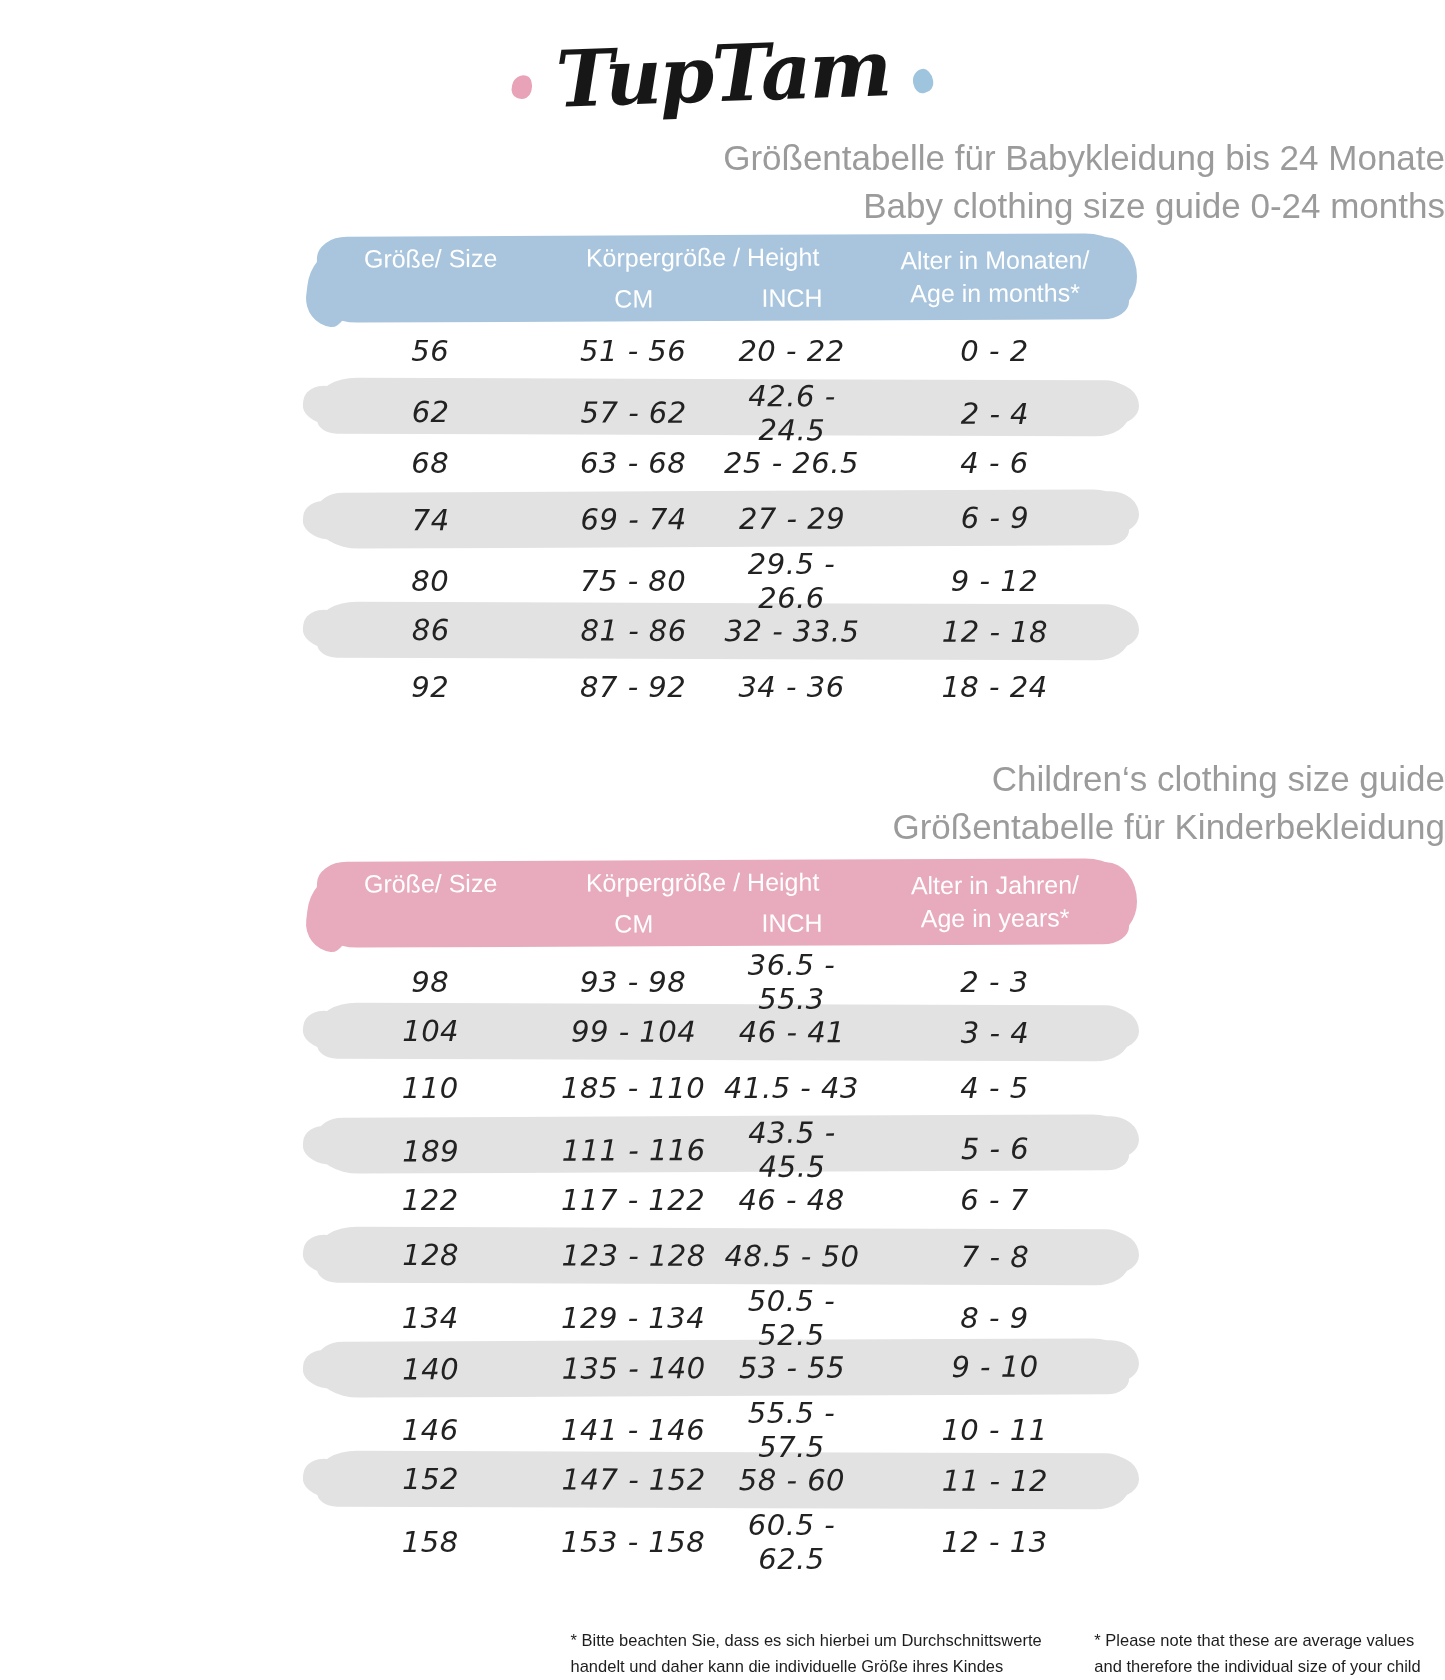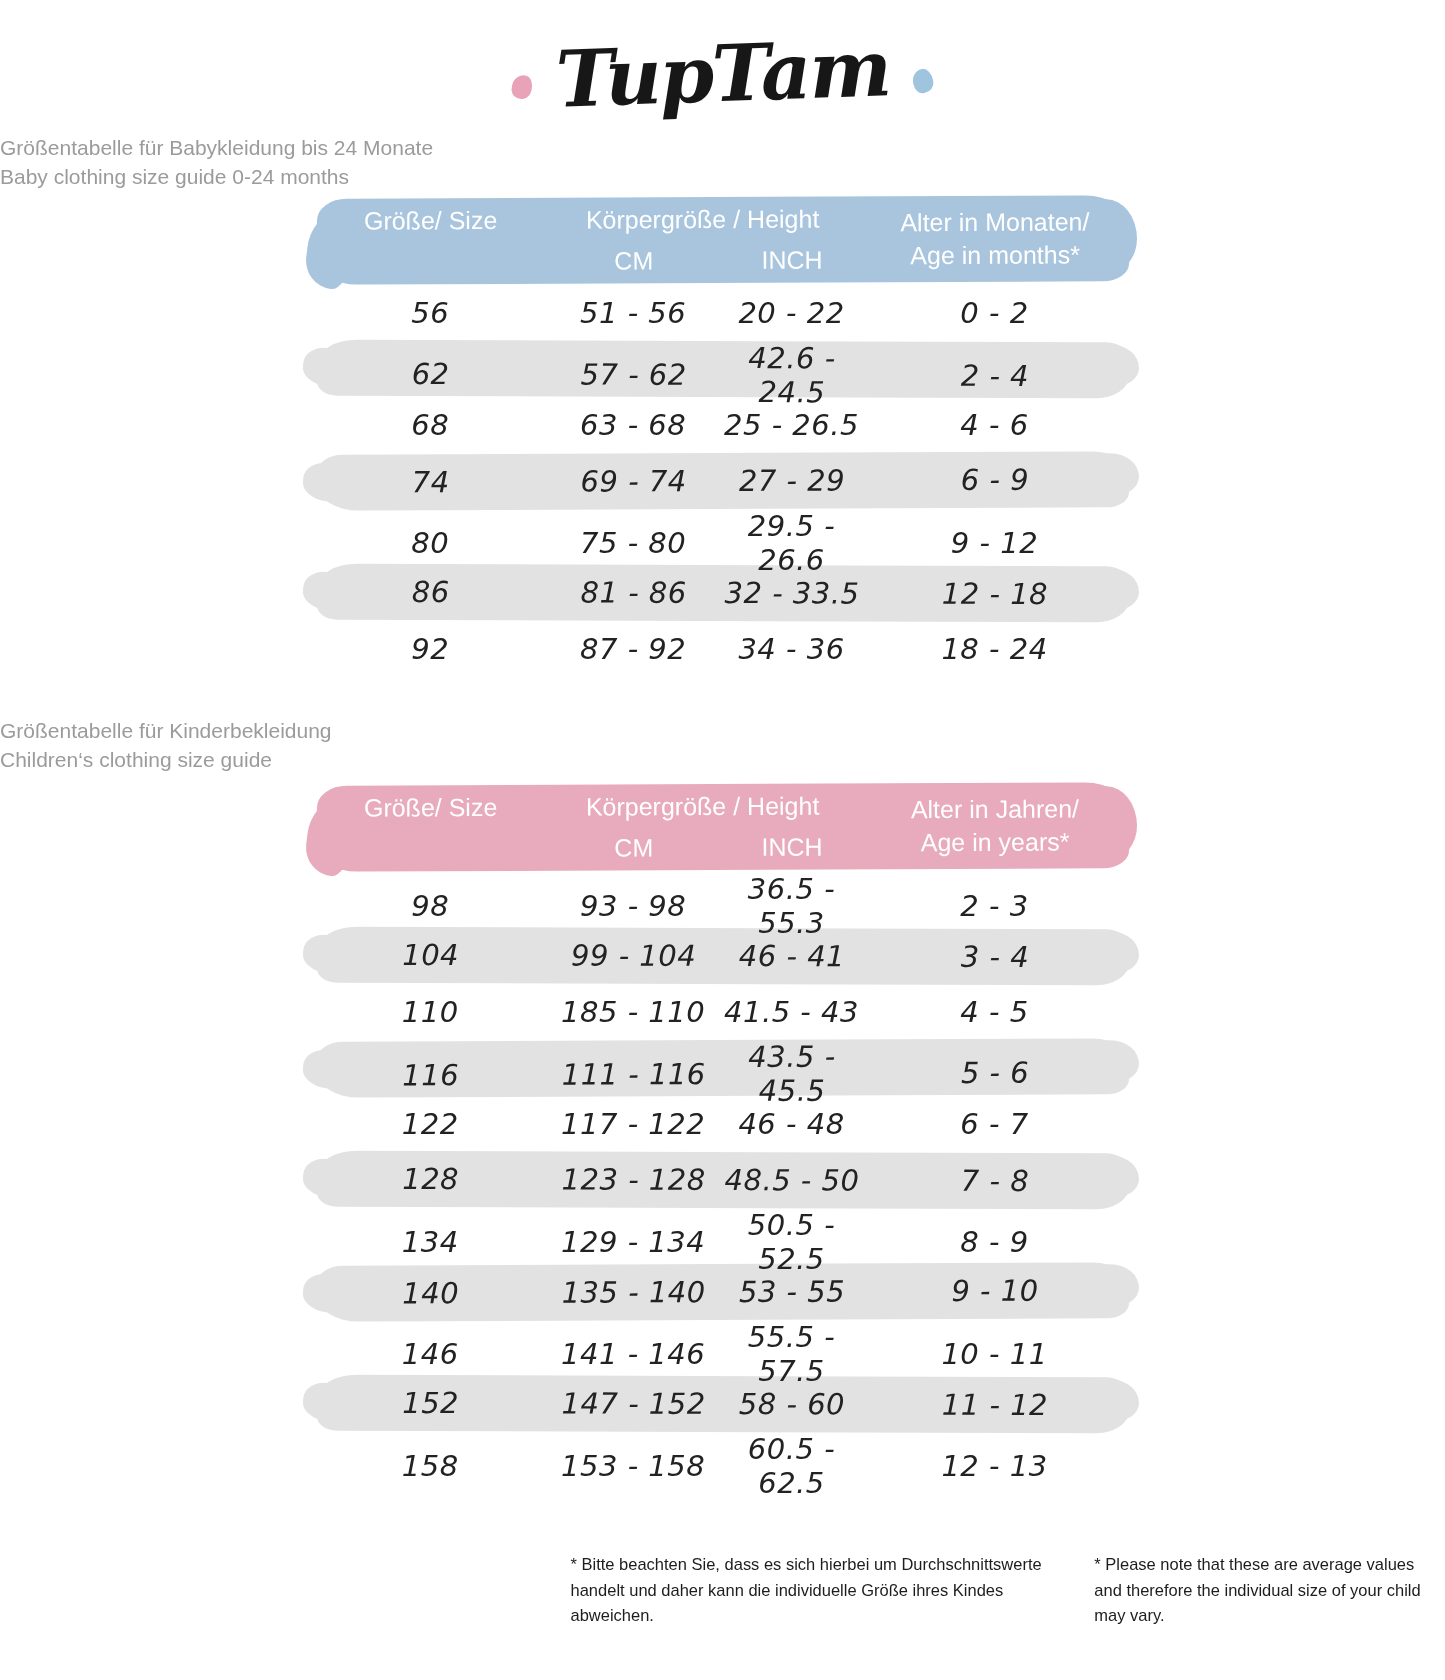--- a/index.html
+++ b/index.html
@@ -13,21 +13,21 @@
   .logo-text {
     font-family:"DejaVu Serif", serif; font-style:italic; font-weight:bold;
     font-size:78px; color:#171717; transform:rotate(-2deg);
     letter-spacing:-2px; line-height:1;
   }
   .dot { width:20px; height:24px; border-radius:62% 48% 55% 45% / 55% 60% 45% 50%; }
   .dot.left  { margin-top:26px; transform:rotate(15deg); }
   .dot.right { margin-top:14px; transform:rotate(-10deg); }
 
   
-  .section-title { text-align:left; color:#9b9b9b; font-size:21px; line-height:1.36; }
+  .section-title { text-align:right; color:#9b9b9b; font-size:35px; line-height:1.36; }
   .section-title.first { margin-top:8px; }
   .section-title.second { margin-top:40px; }
 
   
   .size-table { width:812px; margin:0 auto; }
   .size-table.baby { margin-top:6px; }
   .size-table.children { margin-top:10px; }
 
   .thead {
     position:relative; height:82px; color:#ffffff; font-size:25px;
@@ -157,22 +157,22 @@
         <div class="row">
           <div class="cell hand">92</div>
           <div class="cell hand">87 - 92</div>
           <div class="cell hand">34 - 36</div>
           <div class="cell hand">18 - 24</div>
         </div>
       </div>
   </section>
 
   <div class="section-title second">
+    <div>Children‘s clothing size guide</div>
     <div>Größentabelle für Kinderbekleidung</div>
-    <div>Children‘s clothing size guide</div>
   </div>
 
   <section class="size-table children">
     <div class="thead" style="background: rgb(232, 170, 189);">
       <div class="cell h-size">Größe/ Size</div>
       <div class="cell h-height">Körpergröße / Height</div>
       <div class="cell h-cm">CM</div>
       <div class="cell h-inch">INCH</div>
       <div class="cell h-age">
         <div>Alter in Jahren/</div>
@@ -192,21 +192,21 @@
           <div class="cell hand">46 - 41</div>
           <div class="cell hand">3 - 4</div>
         </div>
         <div class="row">
           <div class="cell hand">110</div>
           <div class="cell hand">185 - 110</div>
           <div class="cell hand">41.5 - 43</div>
           <div class="cell hand">4 - 5</div>
         </div>
         <div class="row striped">
-          <div class="cell hand">116</div>
+          <div class="cell hand">189</div>
           <div class="cell hand">111 - 116</div>
           <div class="cell hand">43.5 - 45.5</div>
           <div class="cell hand">5 - 6</div>
         </div>
         <div class="row">
           <div class="cell hand">122</div>
           <div class="cell hand">117 - 122</div>
           <div class="cell hand">46 - 48</div>
           <div class="cell hand">6 - 7</div>
         </div>

